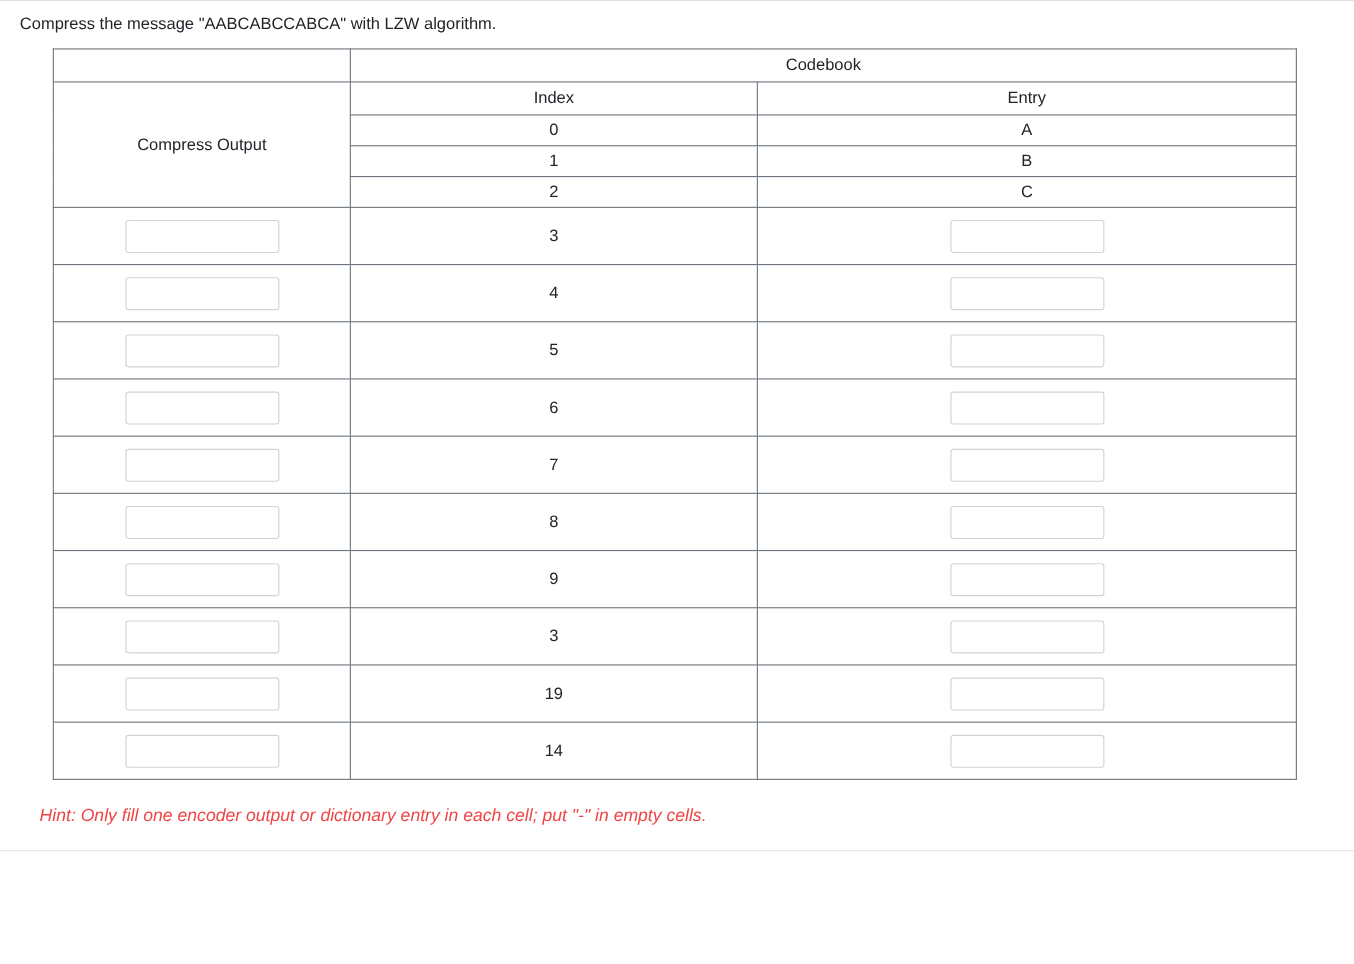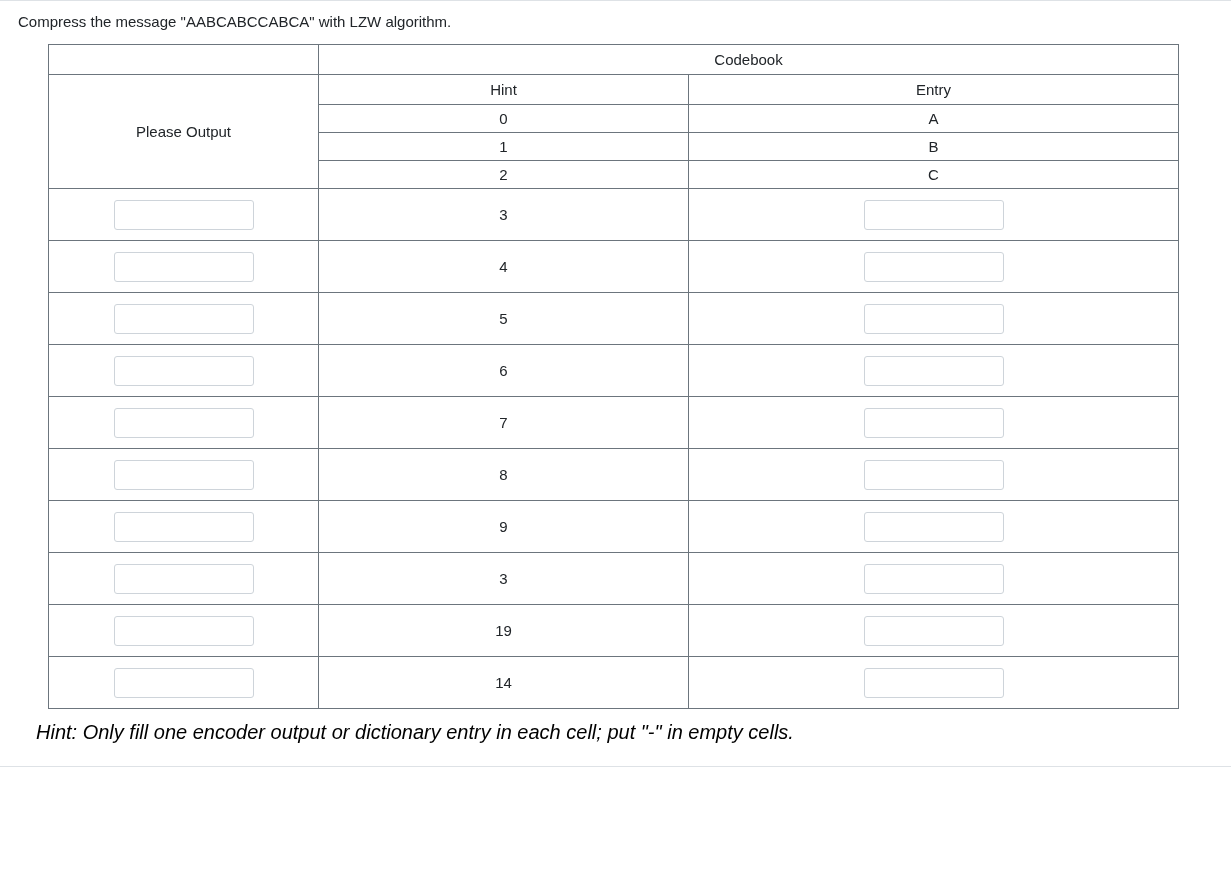--- a/index.html
+++ b/index.html
@@ -56,24 +56,24 @@
     height: 30px;
     padding: 3px 6px;
     border: 1px solid #ced4da;
     border-radius: 3px;
     font-size: 14px;
     background: #ffffff;
     display: inline-block;
     vertical-align: middle;
   }
   .hint {
-    margin: 12px 0 0 18px;
+    margin: 24px 0 0 18px;
     font-style: italic;
-    font-size: 20px;
-    color: #000000;
+    font-size: 16px;
+    color: #ef4444;
   }
 </style>
 </head>
 <body>
 
 <div class="page">
   <div class="content">
 
     <div class="qtext">
       <p>Compress the message "AABCABCCABCA" with LZW algorithm.</p>
@@ -86,22 +86,22 @@
         <col style="width:490px">
       </colgroup>
 
       <tbody>
           <tr class="headrow">
         <td></td>
         <td colspan="2">Codebook</td>
       </tr>
 
       <tr class="subhead">
-        <td rowspan="4">Please Output</td>
-        <td>Hint</td>
+        <td rowspan="4">Compress Output</td>
+        <td>Index</td>
         <td>Entry</td>
       </tr>
 
       <tr class="fixedrow">
         <td>0</td>
         <td>A</td>
       </tr>
       <tr class="fixedrow">
         <td>1</td>
         <td>B</td>

